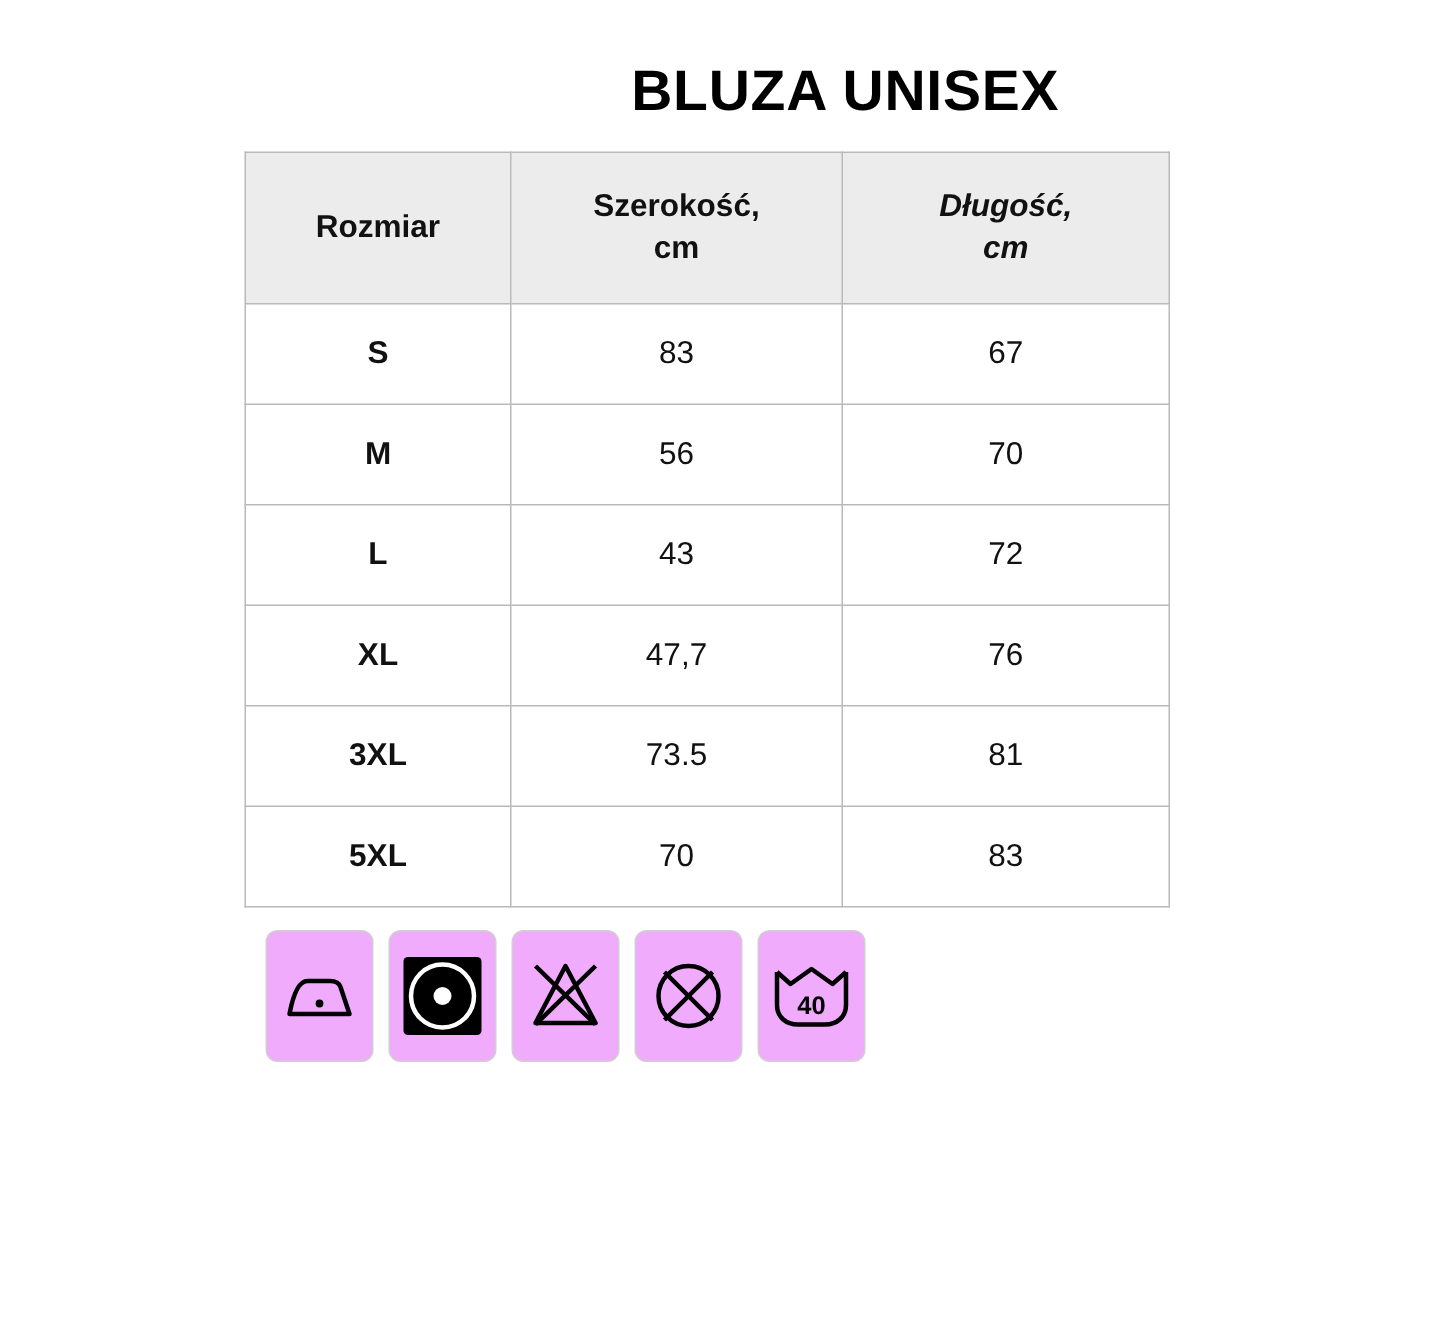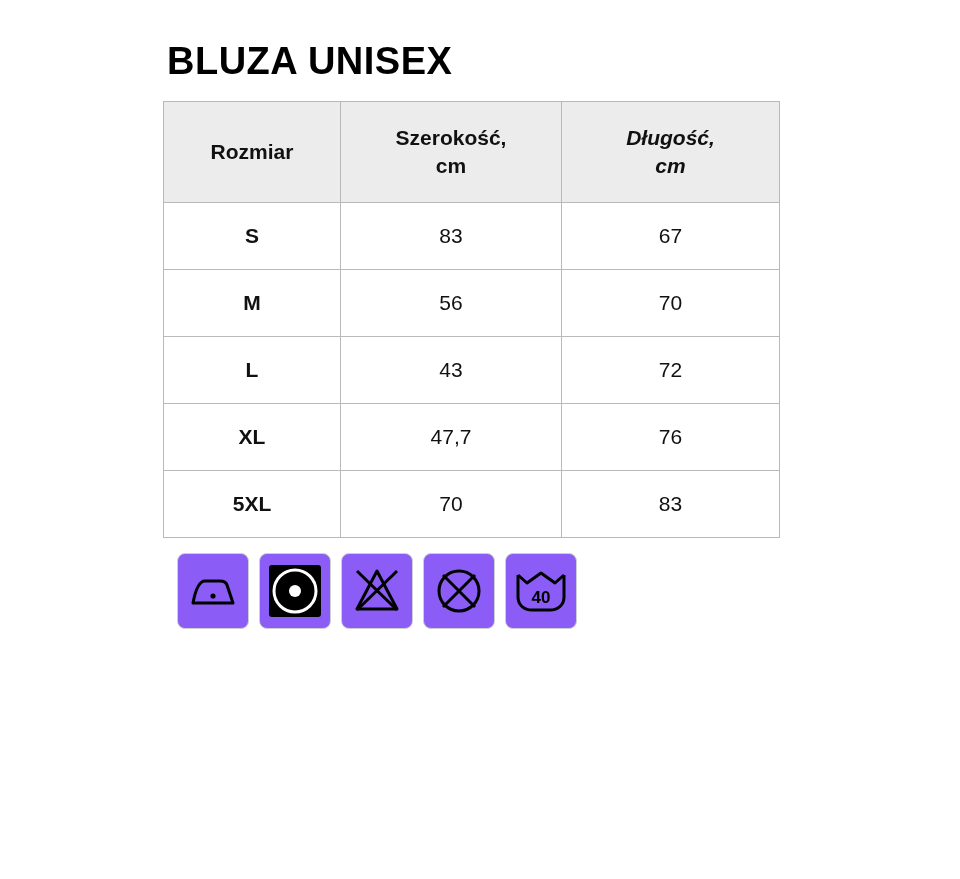--- a/index.html
+++ b/index.html
@@ -20,20 +20,21 @@
     height: 879px;
     box-sizing: border-box;
     padding: 40px 0 0 163px;
   }
   .title {
     font-size: 38px;
     font-weight: bold;
     letter-spacing: 0.5px;
     margin: 0 0 18px 4px;
     color: #000;
+    text-align: center;
   }
   table.size-table {
     border-collapse: collapse;
     width: 577px;
     table-layout: fixed;
   }
   table.size-table th,
   table.size-table td {
     border: 1px solid #b9b9b9;
     text-align: center;
@@ -67,24 +68,24 @@
     font-weight: bold;
   }
   .care-row {
     display: flex;
     gap: 10px;
     margin-top: 15px;
     margin-left: 14px;
   }
   .care-icon {
     width: 72px;
-    height: 76px;
+    height: 88px;
     border: 1px solid #cfcfcf;
     border-radius: 8px;
-    background: #8b5cf6;
+    background: #f0abfc;
     display: flex;
     align-items: center;
     justify-content: center;
     box-sizing: border-box;
   }
   .care-icon svg {
     display: block;
   }
 </style>
 </head>
@@ -121,20 +122,25 @@
       </tr>
       <tr>
         <td class="size-cell">L</td>
         <td>43</td>
         <td>72</td>
       </tr>
       <tr>
         <td class="size-cell">XL</td>
         <td>47,7</td>
         <td>76</td>
+      </tr>
+      <tr>
+        <td class="size-cell">3XL</td>
+        <td>73.5</td>
+        <td>81</td>
       </tr>
       <tr>
         <td class="size-cell">5XL</td>
         <td>70</td>
         <td>83</td>
       </tr>
     </tbody>
   </table>
 
   <div class="care-row">

